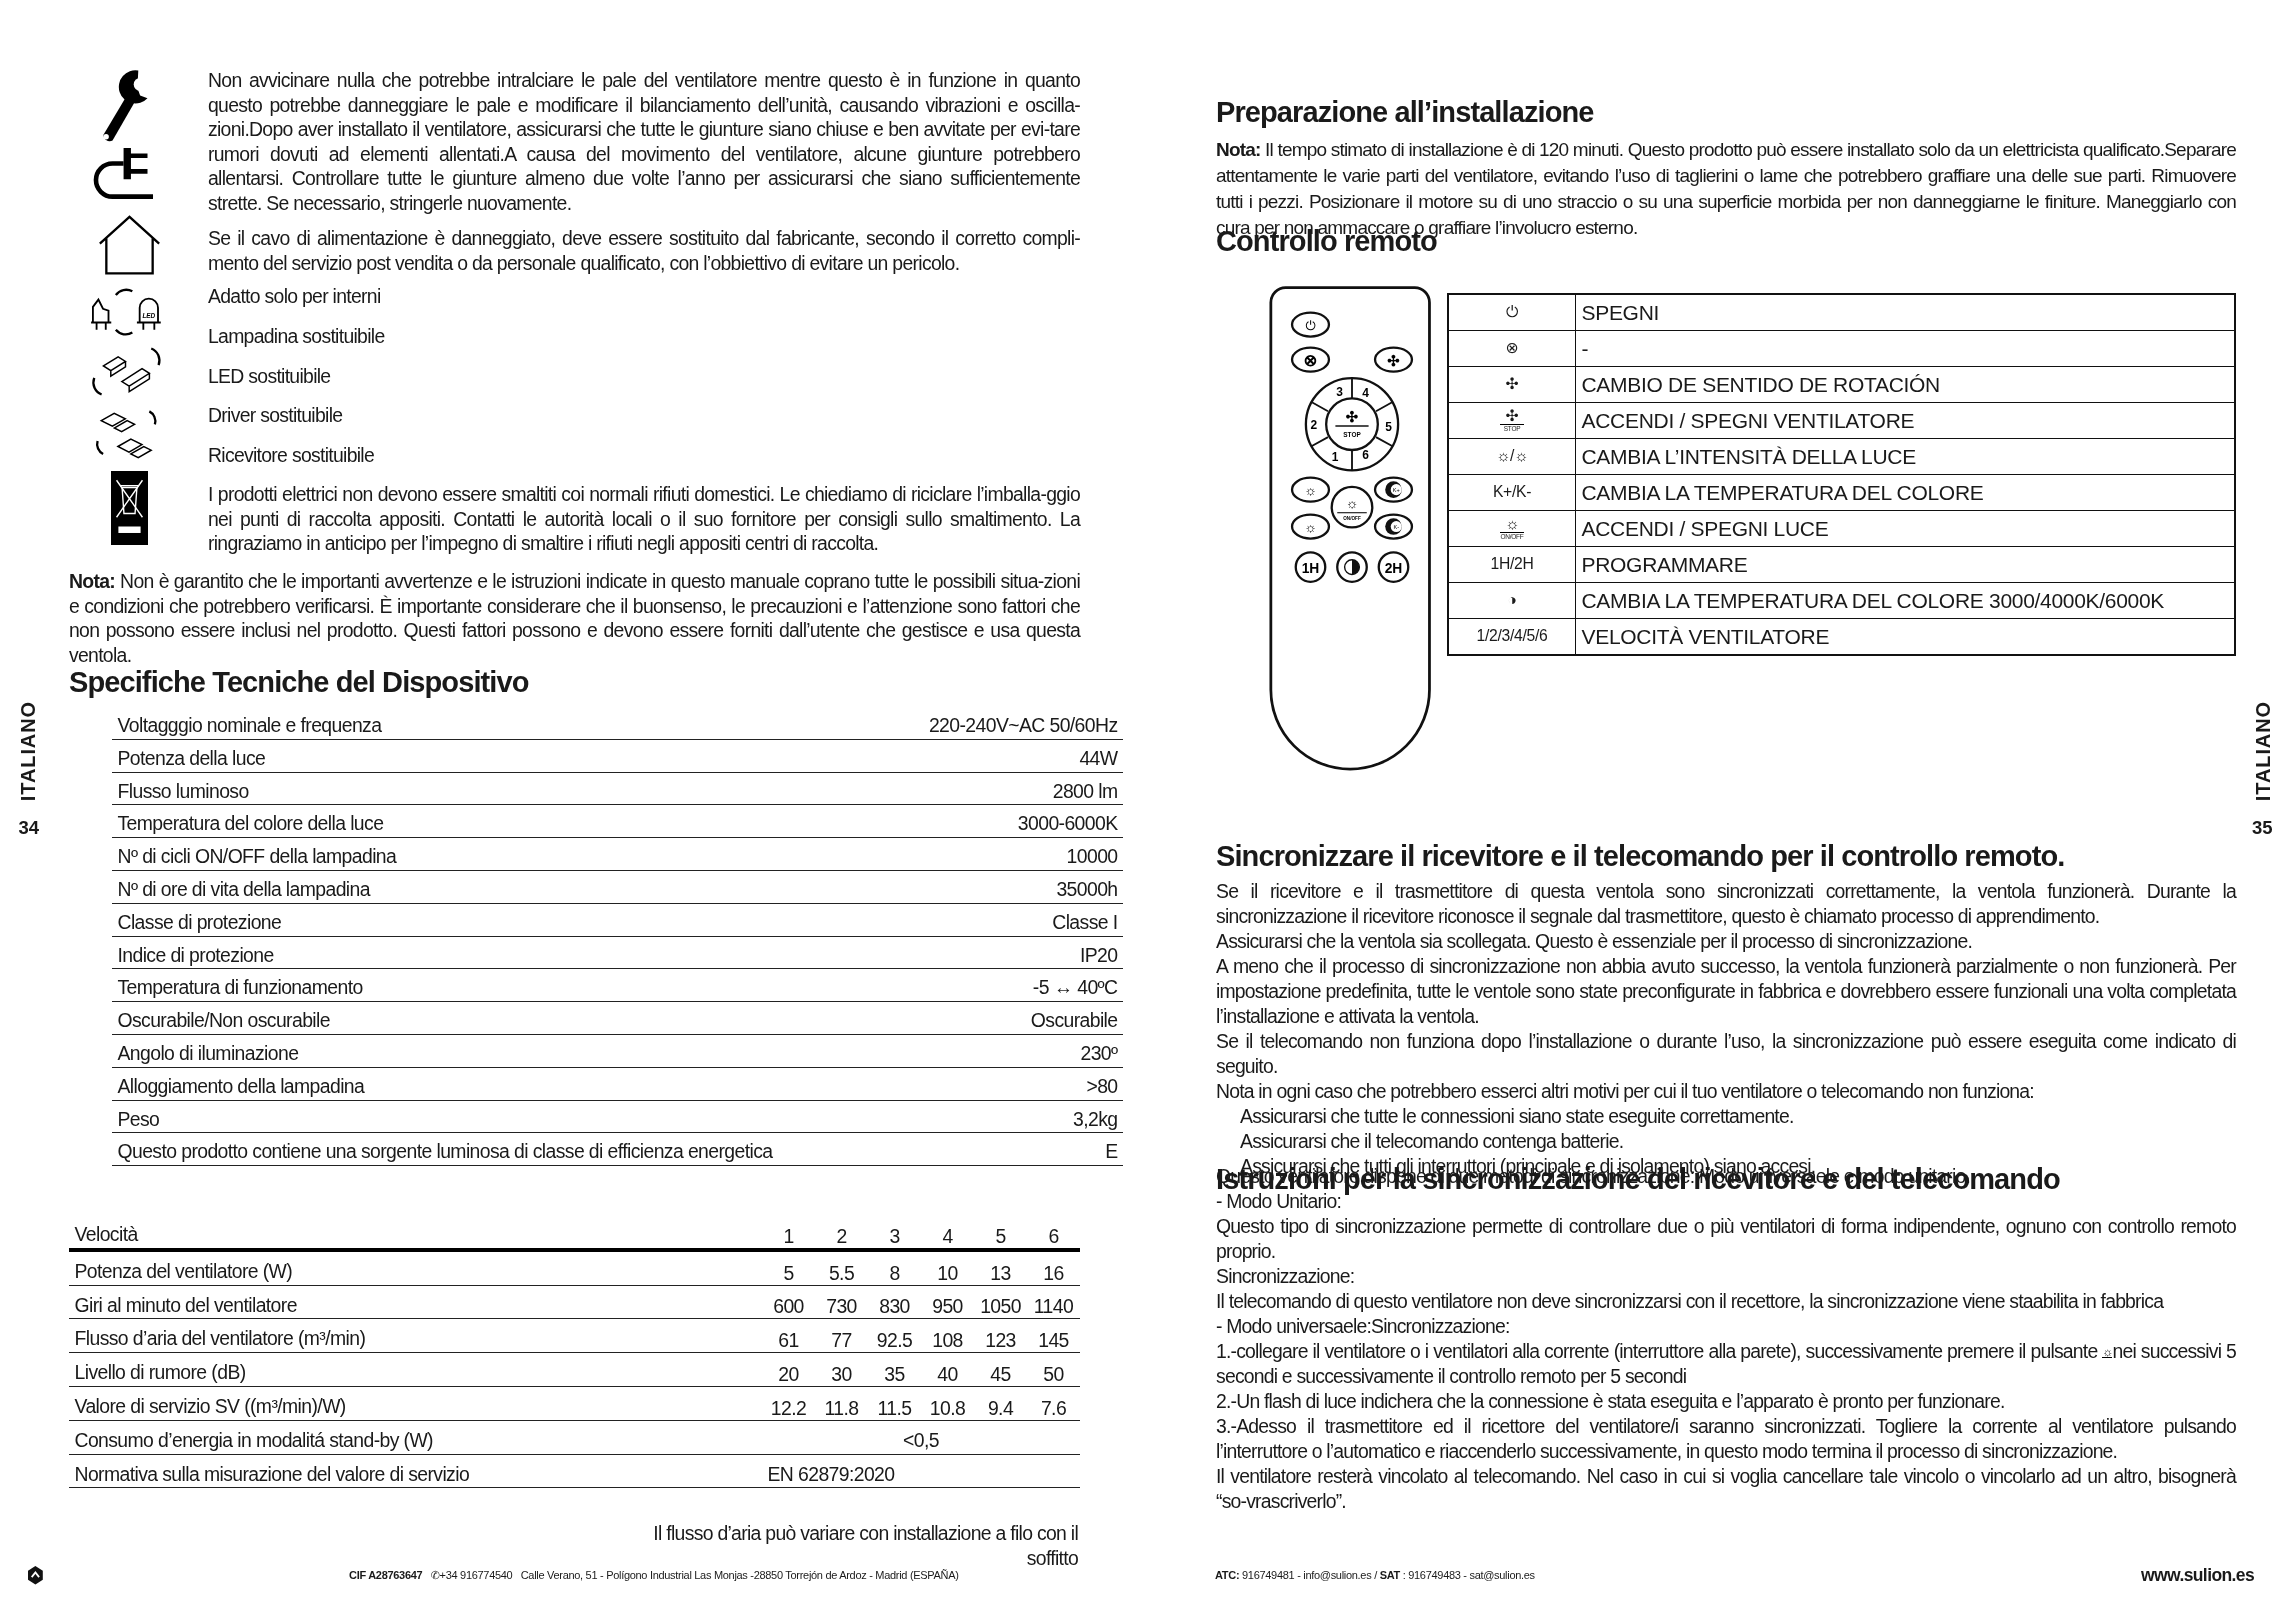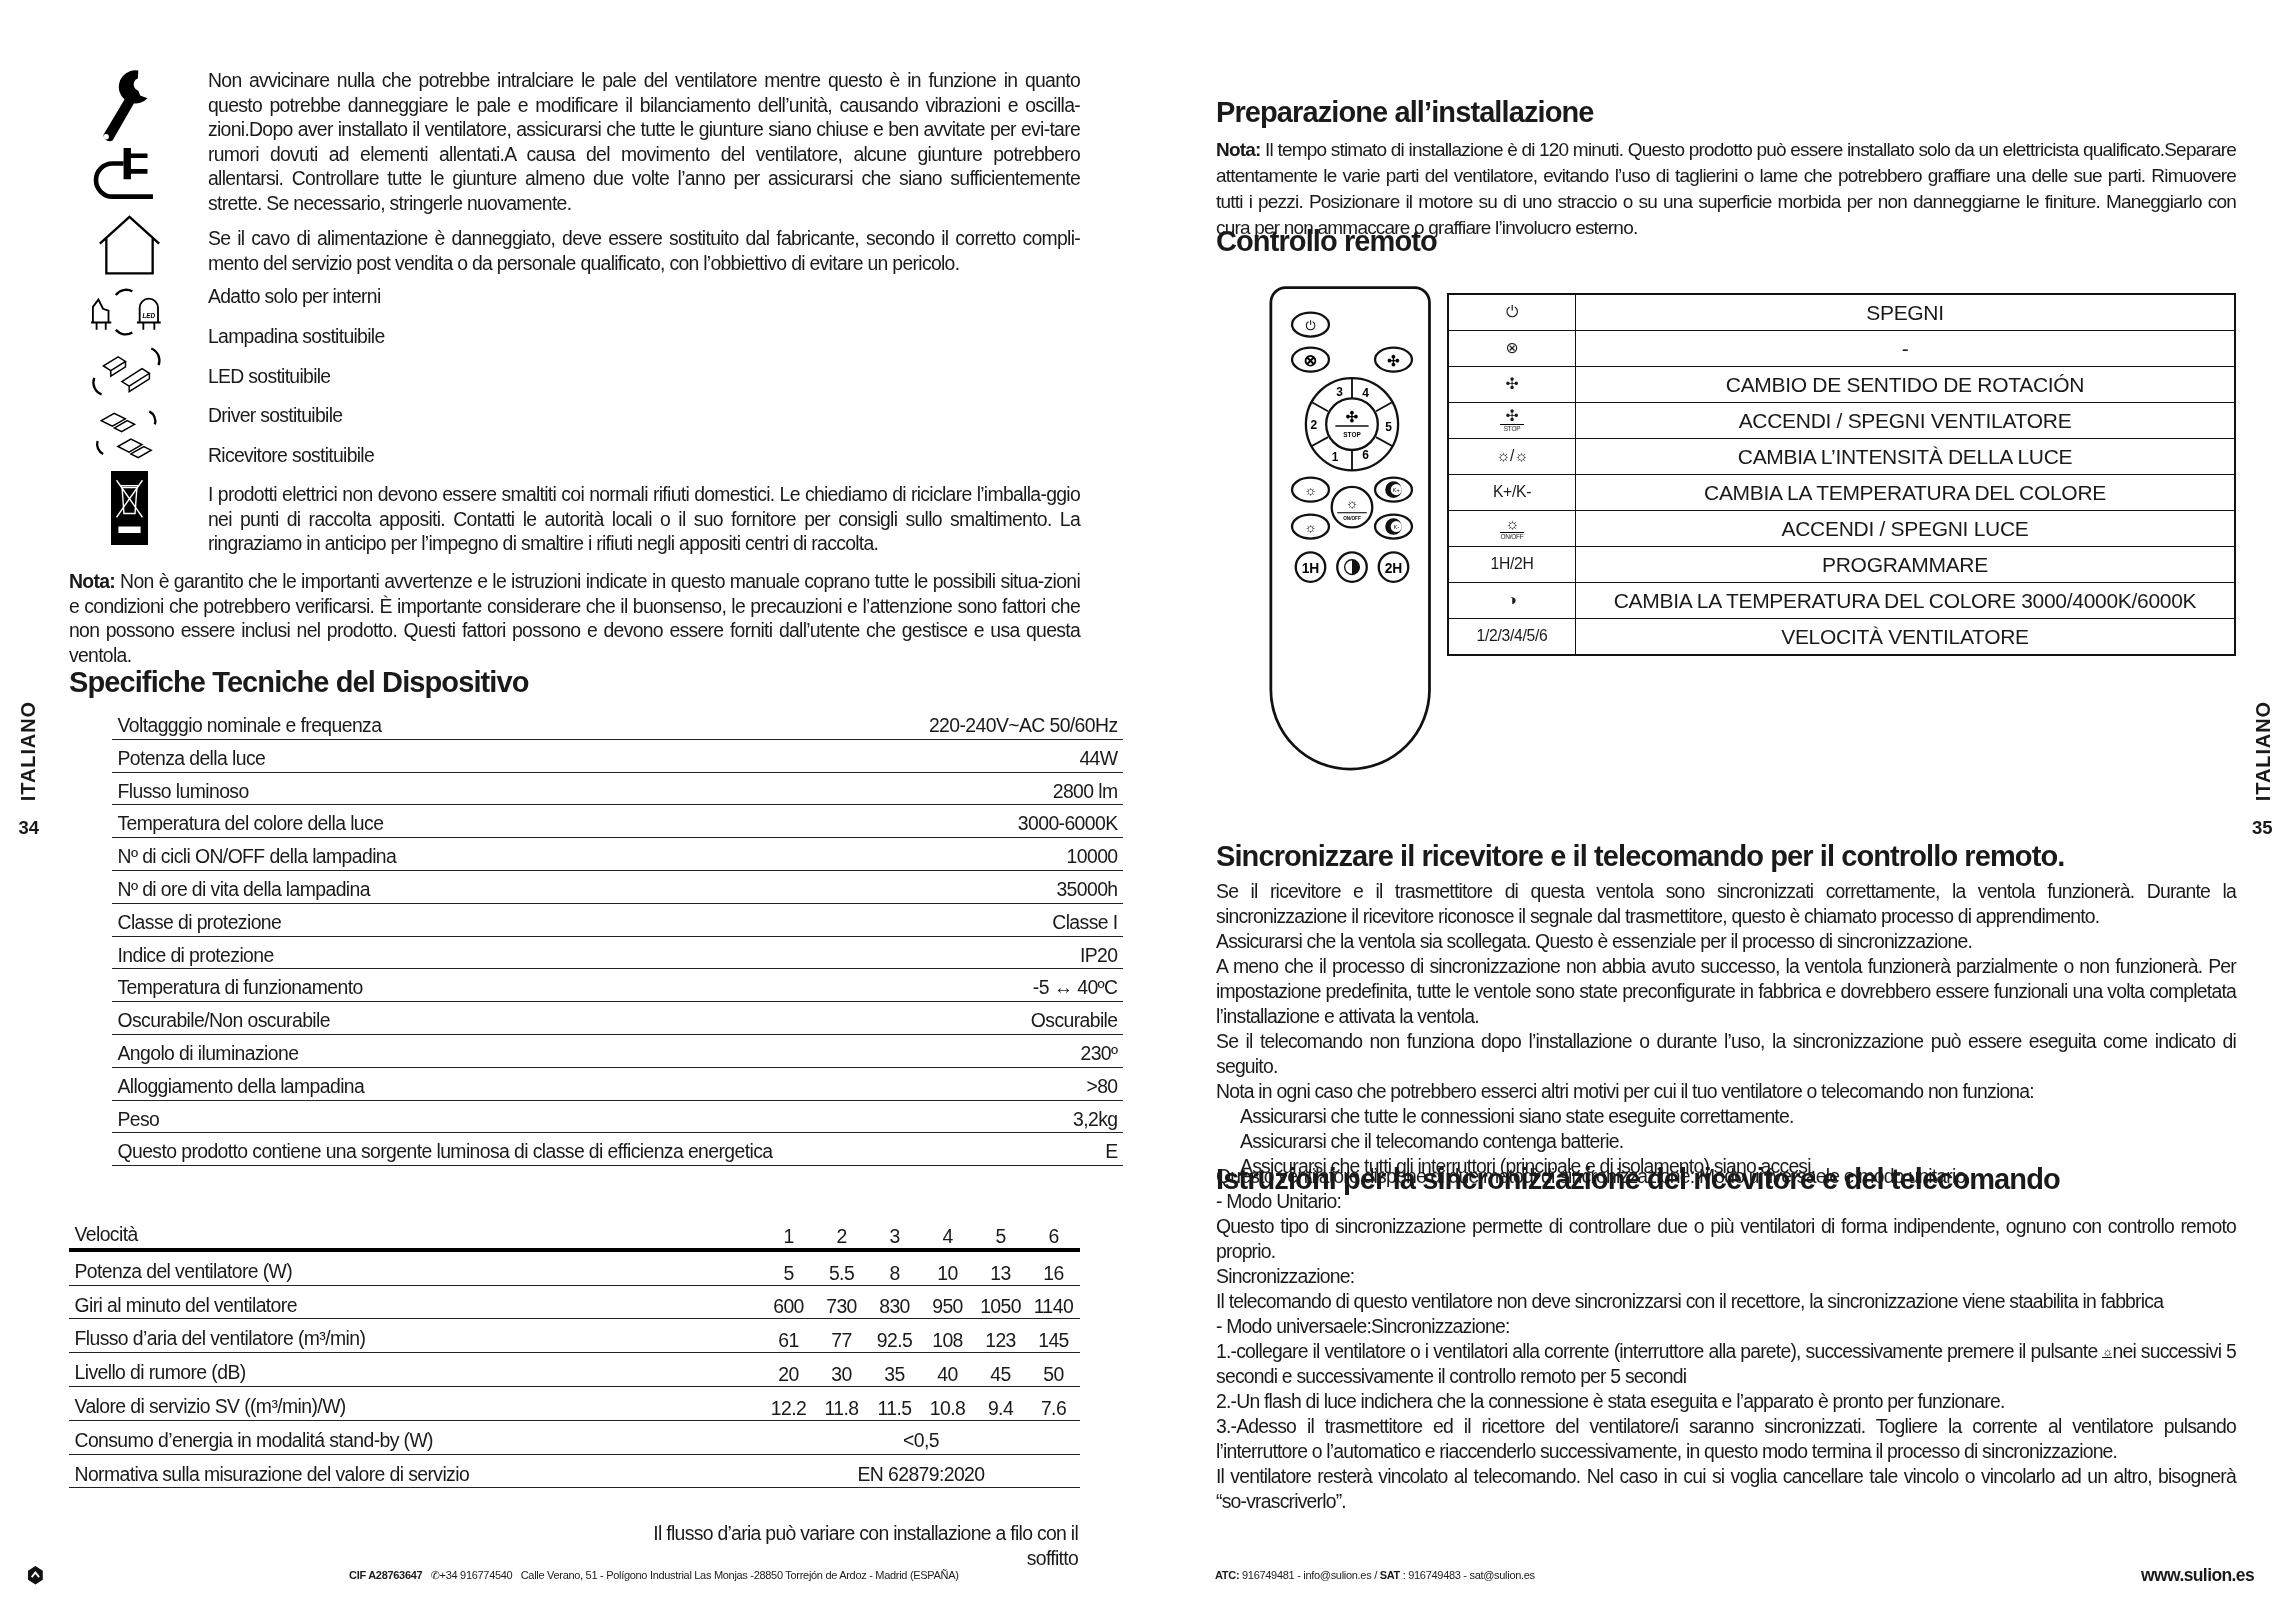--- a/index.html
+++ b/index.html
@@ -13,21 +13,21 @@
   
   table.spec { position:absolute; border-collapse:collapse; font-size:19.4px; letter-spacing:-0.6px;margin-left:43px; }
   table.spec td { border-bottom:1.8px solid #222; padding:0 5.5px; height:30px; vertical-align:bottom; padding-bottom:1.8px; }
   table.spec td.val { text-align:right; }
   table.speed { position:absolute; border-collapse:collapse; font-size:19.4px; letter-spacing:-0.6px; }
   table.speed td { border-bottom:1.8px solid #222; height:31px; vertical-align:bottom; padding:0 5.5px 1.8px 5.5px; }
   table.speed td.n { text-align:center; width:53px; padding:0; }
   table.speed tr.head td { border-bottom:4.6px solid #000;margin-top:26px; }
   
   table.remote { position:absolute; left:1447px; top:293px; width:789px; border-collapse:collapse; border:2.8px solid #111; }
-  table.remote td { border:1.8px solid #111; height:35px; font-size:21px; letter-spacing:-0.3px; padding:0 5.5px;text-align:center; }
+  table.remote td { border:1.8px solid #111; height:35px; font-size:21px; letter-spacing:-0.3px; padding:0 5.5px; }
   table.remote td.ic { width:115px; text-align:center; font-size:15.7px; }
   .side { position:absolute; font-weight:bold; font-size:18.5px; }
   .vert { writing-mode:vertical-rl; transform:rotate(180deg); font-weight:bold; font-size:20px; letter-spacing:0.9px; }
   .footer { font-size:11px; letter-spacing:-0.3px; }
 </style>
 </head>
 <body>
 
 <div>
 
@@ -205,21 +205,21 @@
           <td class="n">10.8</td>
           <td class="n">9.4</td>
           <td class="n">7.6</td>
         </tr>
         <tr>
           <td>Consumo d’energia in modalitá stand-by (W)</td>
           <td colspan="6" style="text-align:center">&lt;0,5</td>
         </tr>
         <tr>
           <td>Normativa sulla misurazione del valore di servizio</td>
-          <td colspan="6" style="text-align:center">EN 62879:2020</td>
+          <td colspan="6" style="text-align:left">EN 62879:2020</td>
         </tr>
       </tbody>
   </table>
 
   <div class="abs body-txt cond" style="left:609px;top:1521px;width:469px;text-align:right">Il flusso d’aria può variare con installazione a filo con il soffitto</div>
 
   <div class="abs vert" style="left:16.6px;top:701px">ITALIANO</div>
   <div class="abs side" style="left:18.5px;top:817px">34</div>
 
   <svg class="abs" style="left:28px;top:1566px" width="14.8" height="18.5" viewBox="0 0 16 20">

